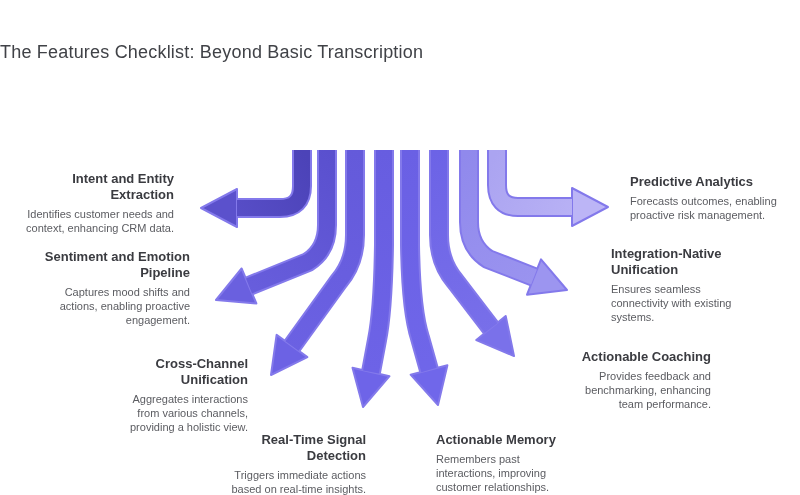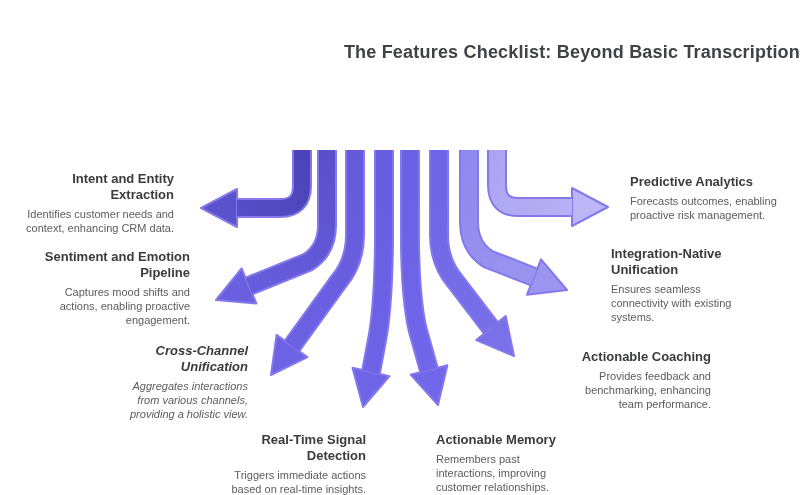--- a/index.html
+++ b/index.html
@@ -7,23 +7,23 @@
     position:relative;
     width:800px;height:495px;
     background:var(--background,#fff);
     overflow:hidden;
     font-family:"Liberation Sans", sans-serif;
   }
   .main-title{
     position:absolute;
     top:42px;left:0;width:800px;
     margin:0;
-    text-align:right;
+    text-align:left;
     font-size:18px;
-    font-weight:bold;
+    font-weight:normal;
     letter-spacing:.2px;
     color:var(--title-text,#404247);
   }
   .arrow-fan{
     position:absolute;
     top:0;left:0;width:800px;height:495px;
   }
   .feature{position:absolute;}
   .feature .f-title{
     margin:0 0 4px 0;
@@ -37,21 +37,21 @@
     margin:0;
     font-size:11px;
     line-height:1.3;
     color:var(--body-text,#5b5c61);
     white-space:pre-line;
   }
   .align-right{text-align:right;padding-left:40px;}
   .align-left{text-align:left;}
   .pos-f1{top:171px;right:626px;width:175px;}
   .pos-f2{top:249px;right:610px;width:175px;}
-  .pos-f3{top:343px;right:552px;width:155px;font-style:italic;}
+  .pos-f3{top:356px;right:552px;width:155px;}
   .pos-f4{top:432px;right:434px;width:165px;}
   .pos-f5{top:432px;left:436px;width:150px;}
   .pos-f6{top:349px;left:556px;width:155px;text-align:right;}
   .pos-f7{top:246px;left:611px;width:145px;}
   .pos-f8{top:174px;left:630px;width:168px;}
 </style>
 </head>
 <body>
 
 <div class="page">

